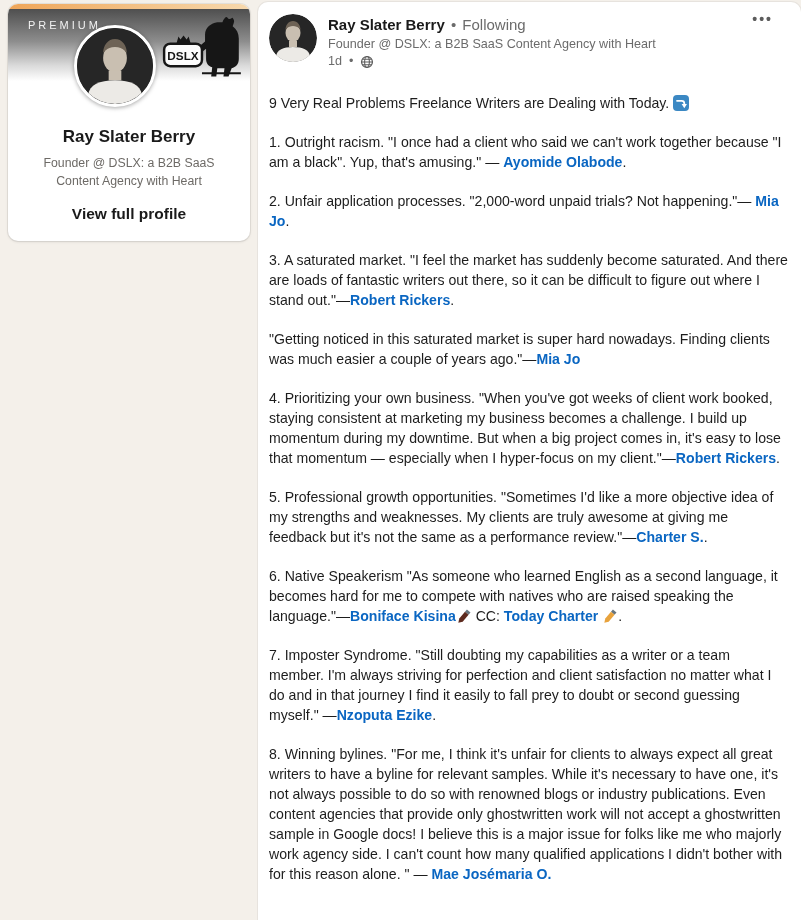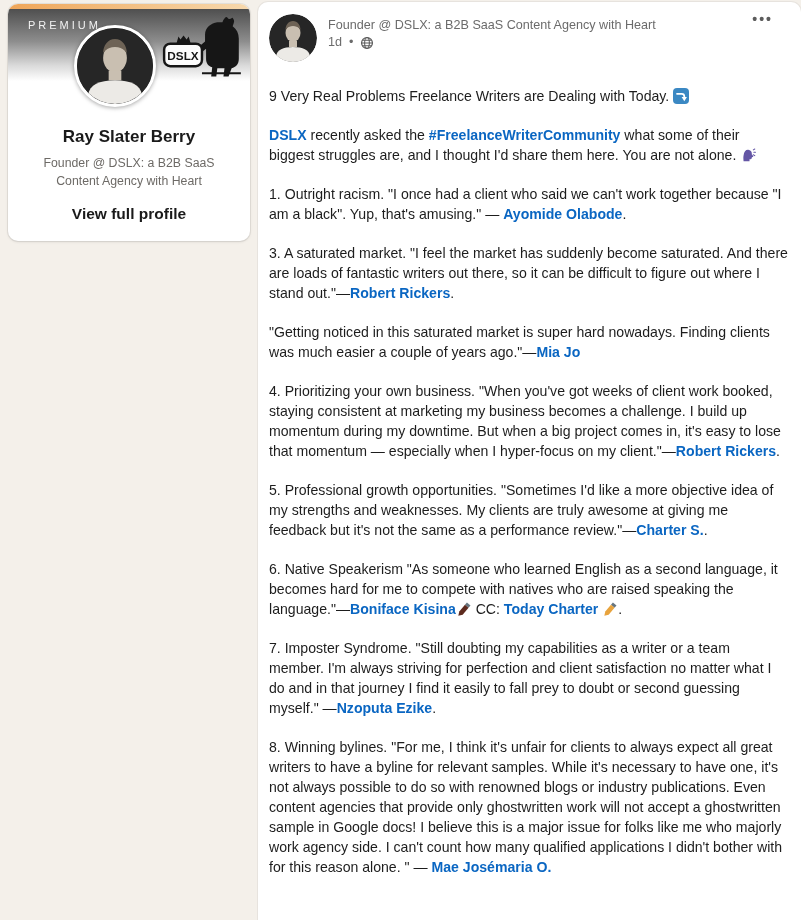--- a/index.html
+++ b/index.html
@@ -92,20 +92,25 @@
     <div class="post-avatar">
       <svg viewBox="0 0 48 48">
         <circle cx="24" cy="24" r="24" fill="#262626"></circle>
         <ellipse cx="24" cy="19" rx="7.5" ry="9" fill="#c9bfb1"></ellipse>
         <path d="M16.5 16c0-5 3-9 7.5-9s7.5 4 7.5 9c0 0-2-4-7.5-4s-7.5 4-7.5 4z" fill="#6e6356"></path>
         <path d="M20 27h8v6h-8z" fill="#c9bfb1"></path>
         <path d="M24 48c-7 0-13-2-17-6 1-6 7-9 17-9s16 3 17 9c-4 4-10 6-17 6z" fill="#eceae6"></path>
       </svg>
     </div>
     <div class="post-meta">
+      <div class="post-author-line">
+        <span class="post-author">Ray Slater Berry</span>
+        <span class="meta-sep">•</span>
+        <span class="follow-status">Following</span>
+      </div>
       <div class="post-headline">Founder @ DSLX: a B2B SaaS Content Agency with Heart</div>
       <div class="post-time">
         <span>1d</span>
         <span class="meta-sep">•</span>
         <span class="globe">
           <svg viewBox="0 0 16 16" width="14" height="14">
             <circle cx="8" cy="8" r="6.2" fill="none" stroke="#5c5c5c" stroke-width="1.4"></circle>
             <ellipse cx="8" cy="8" rx="2.7" ry="6.2" fill="none" stroke="#5c5c5c" stroke-width="1.2"></ellipse>
             <path d="M2 8h12M3 4.8h10M3 11.2h10" stroke="#5c5c5c" stroke-width="1.2" fill="none"></path>
           </svg>
@@ -113,25 +118,22 @@
       </div>
     </div>
     <div class="post-menu">•••</div>
   </div>
   <div class="post-body">
       <p>9 Very Real Problems Freelance Writers are Dealing with Today. <span class="emoji"><svg viewBox="0 0 18 18" width="16" height="16">
             <rect width="18" height="18" rx="4.5" fill="#3b88c3"></rect>
             <path d="M4.5 6.5h5.3a2.9 2.9 0 0 1 2.9 2.9v1" fill="none" stroke="#fff" stroke-width="2" stroke-linecap="round"></path>
             <path d="M9.7 10h6l-3 4.8z" fill="#fff"></path>
           </svg></span></p>
-      <p><a class="post-link">DSLX</a> recently asked the <a class="post-link">#FreelanceWriterCommunity</a> what some of their biggest struggles are, and I thought I'd share them here. You are not alone. <span class="emoji"><svg viewBox="0 0 18 18" width="16" height="16">
-            <path d="M4 16c0-2-.5-4 0-6.5C4.5 5 6.5 2.8 9.3 3c2.5.2 4 2 4 4.2 0 .3 0 .6-.1.9l1.6 2.1c.3.4.1.9-.4 1l-1 .3c-.1 1.7-1 2.4-2.7 2.4V16z" fill="#6456a5"></path>
-            <path d="M15 3.2l1.6-.9M15.6 6h1.8M15 8.8l1.6.9" stroke="#6456a5" stroke-width="1.2" stroke-linecap="round" fill="none"></path>
-          </svg></span></p>
       <p>1. Outright racism. "I once had a client who said we can't work together because "I am a black". Yup, that's amusing." — <a class="post-link">Ayomide Olabode</a>.</p>
+      <p>2. Unfair application processes. "2,000-word unpaid trials? Not happening."— <a class="post-link">Mia Jo</a>.</p>
       <p>3. A saturated market. "I feel the market has suddenly become saturated. And there are loads of fantastic writers out there, so it can be difficult to figure out where I stand out."—<a class="post-link">Robert Rickers</a>.</p>
       <p>"Getting noticed in this saturated market is super hard nowadays. Finding clients was much easier a couple of years ago."—<a class="post-link">Mia Jo</a></p>
       <p>4. Prioritizing your own business. "When you've got weeks of client work booked, staying consistent at marketing my business becomes a challenge. I build up momentum during my downtime. But when a big project comes in, it's easy to lose that momentum — especially when I hyper-focus on my client."—<a class="post-link">Robert Rickers</a>.</p>
       <p>5. Professional growth opportunities. "Sometimes I'd like a more objective idea of my strengths and weaknesses. My clients are truly awesome at giving me feedback but it's not the same as a performance review."—<a class="post-link">Charter S.</a>.</p>
       <p>6. Native Speakerism "As someone who learned English as a second language, it becomes hard for me to compete with natives who are raised speaking the language."—<a class="post-link">Boniface Kisina</a><span class="emoji"><svg viewBox="0 0 18 18" width="16" height="16">
             <path d="M12.3 1.6l4 3.4-2.2 2.6-4-3.4z" fill="#66757f"></path>
             <path d="M10.1 4.2l4 3.4-6.6 7.8-4.9 1.2 1.1-4.9z" fill="#5d2a1e"></path>
           </svg></span> CC: <a class="post-link">Today Charter</a> <span class="emoji"><svg viewBox="0 0 18 18" width="16" height="16">
             <path d="M12.3 1.6l4 3.4-2.2 2.6-4-3.4z" fill="#66757f"></path>
             <path d="M10.1 4.2l4 3.4-6.6 7.8-4.9 1.2 1.1-4.9z" fill="#e8a33d"></path>

